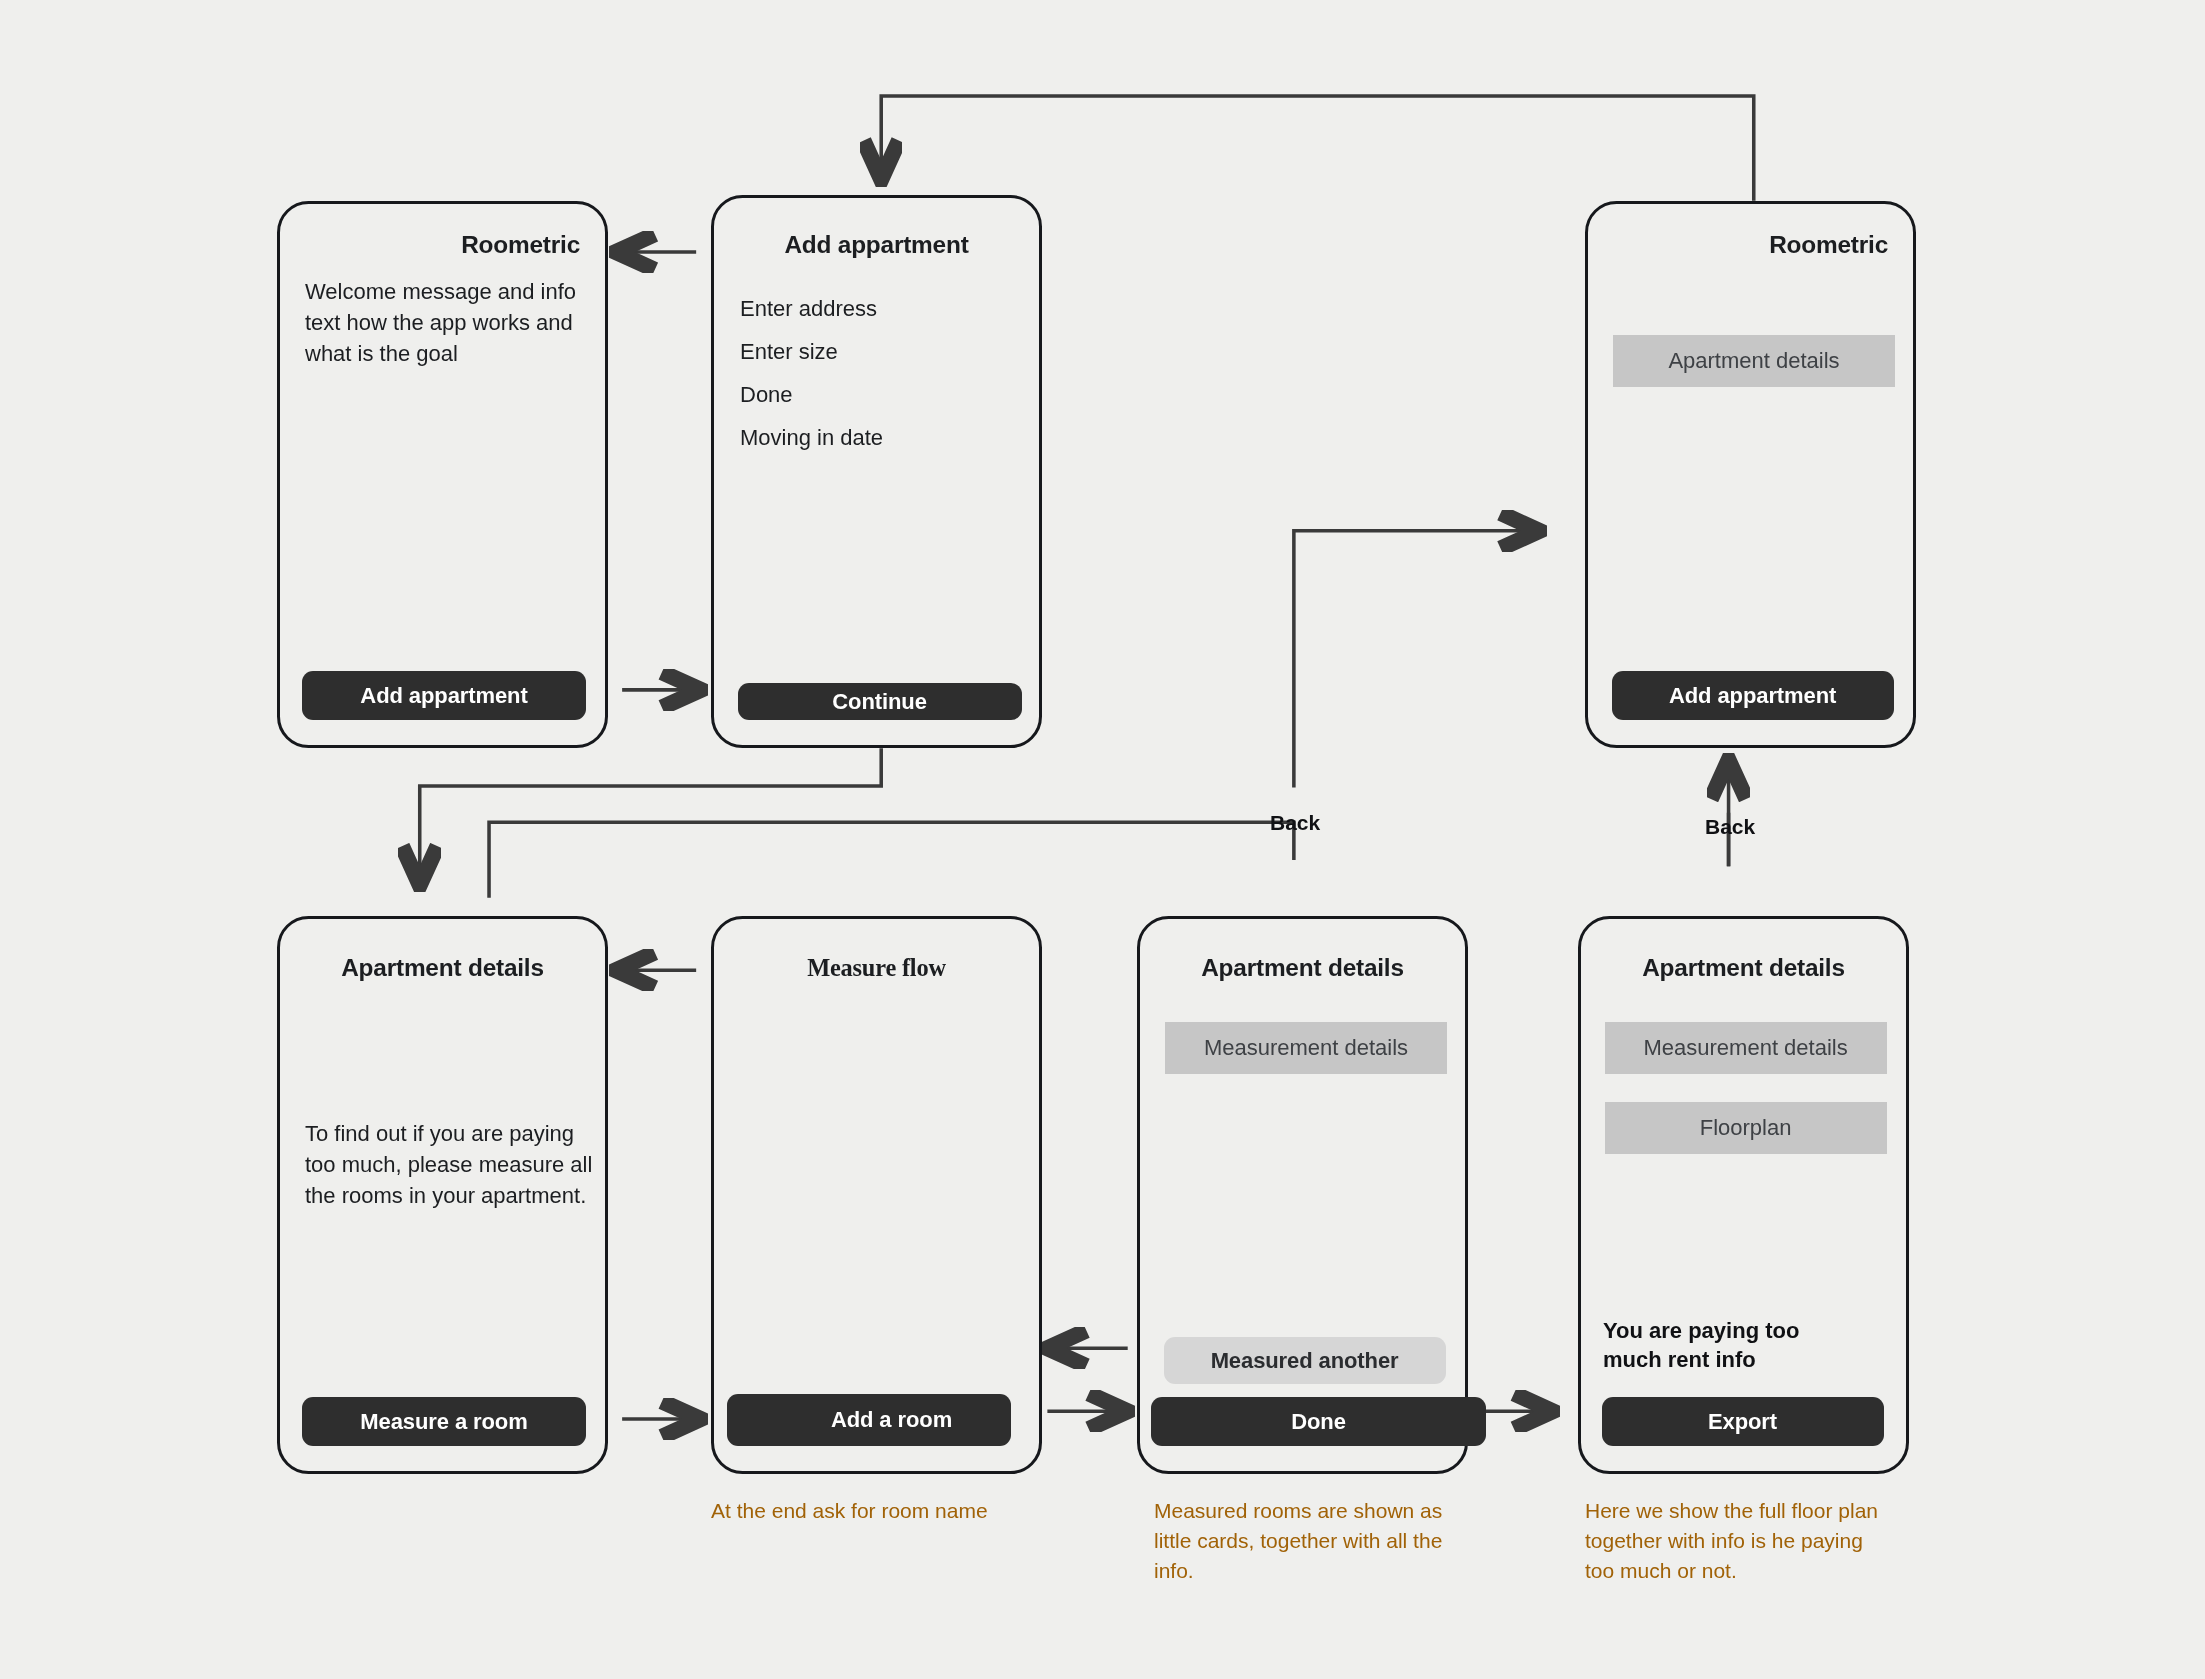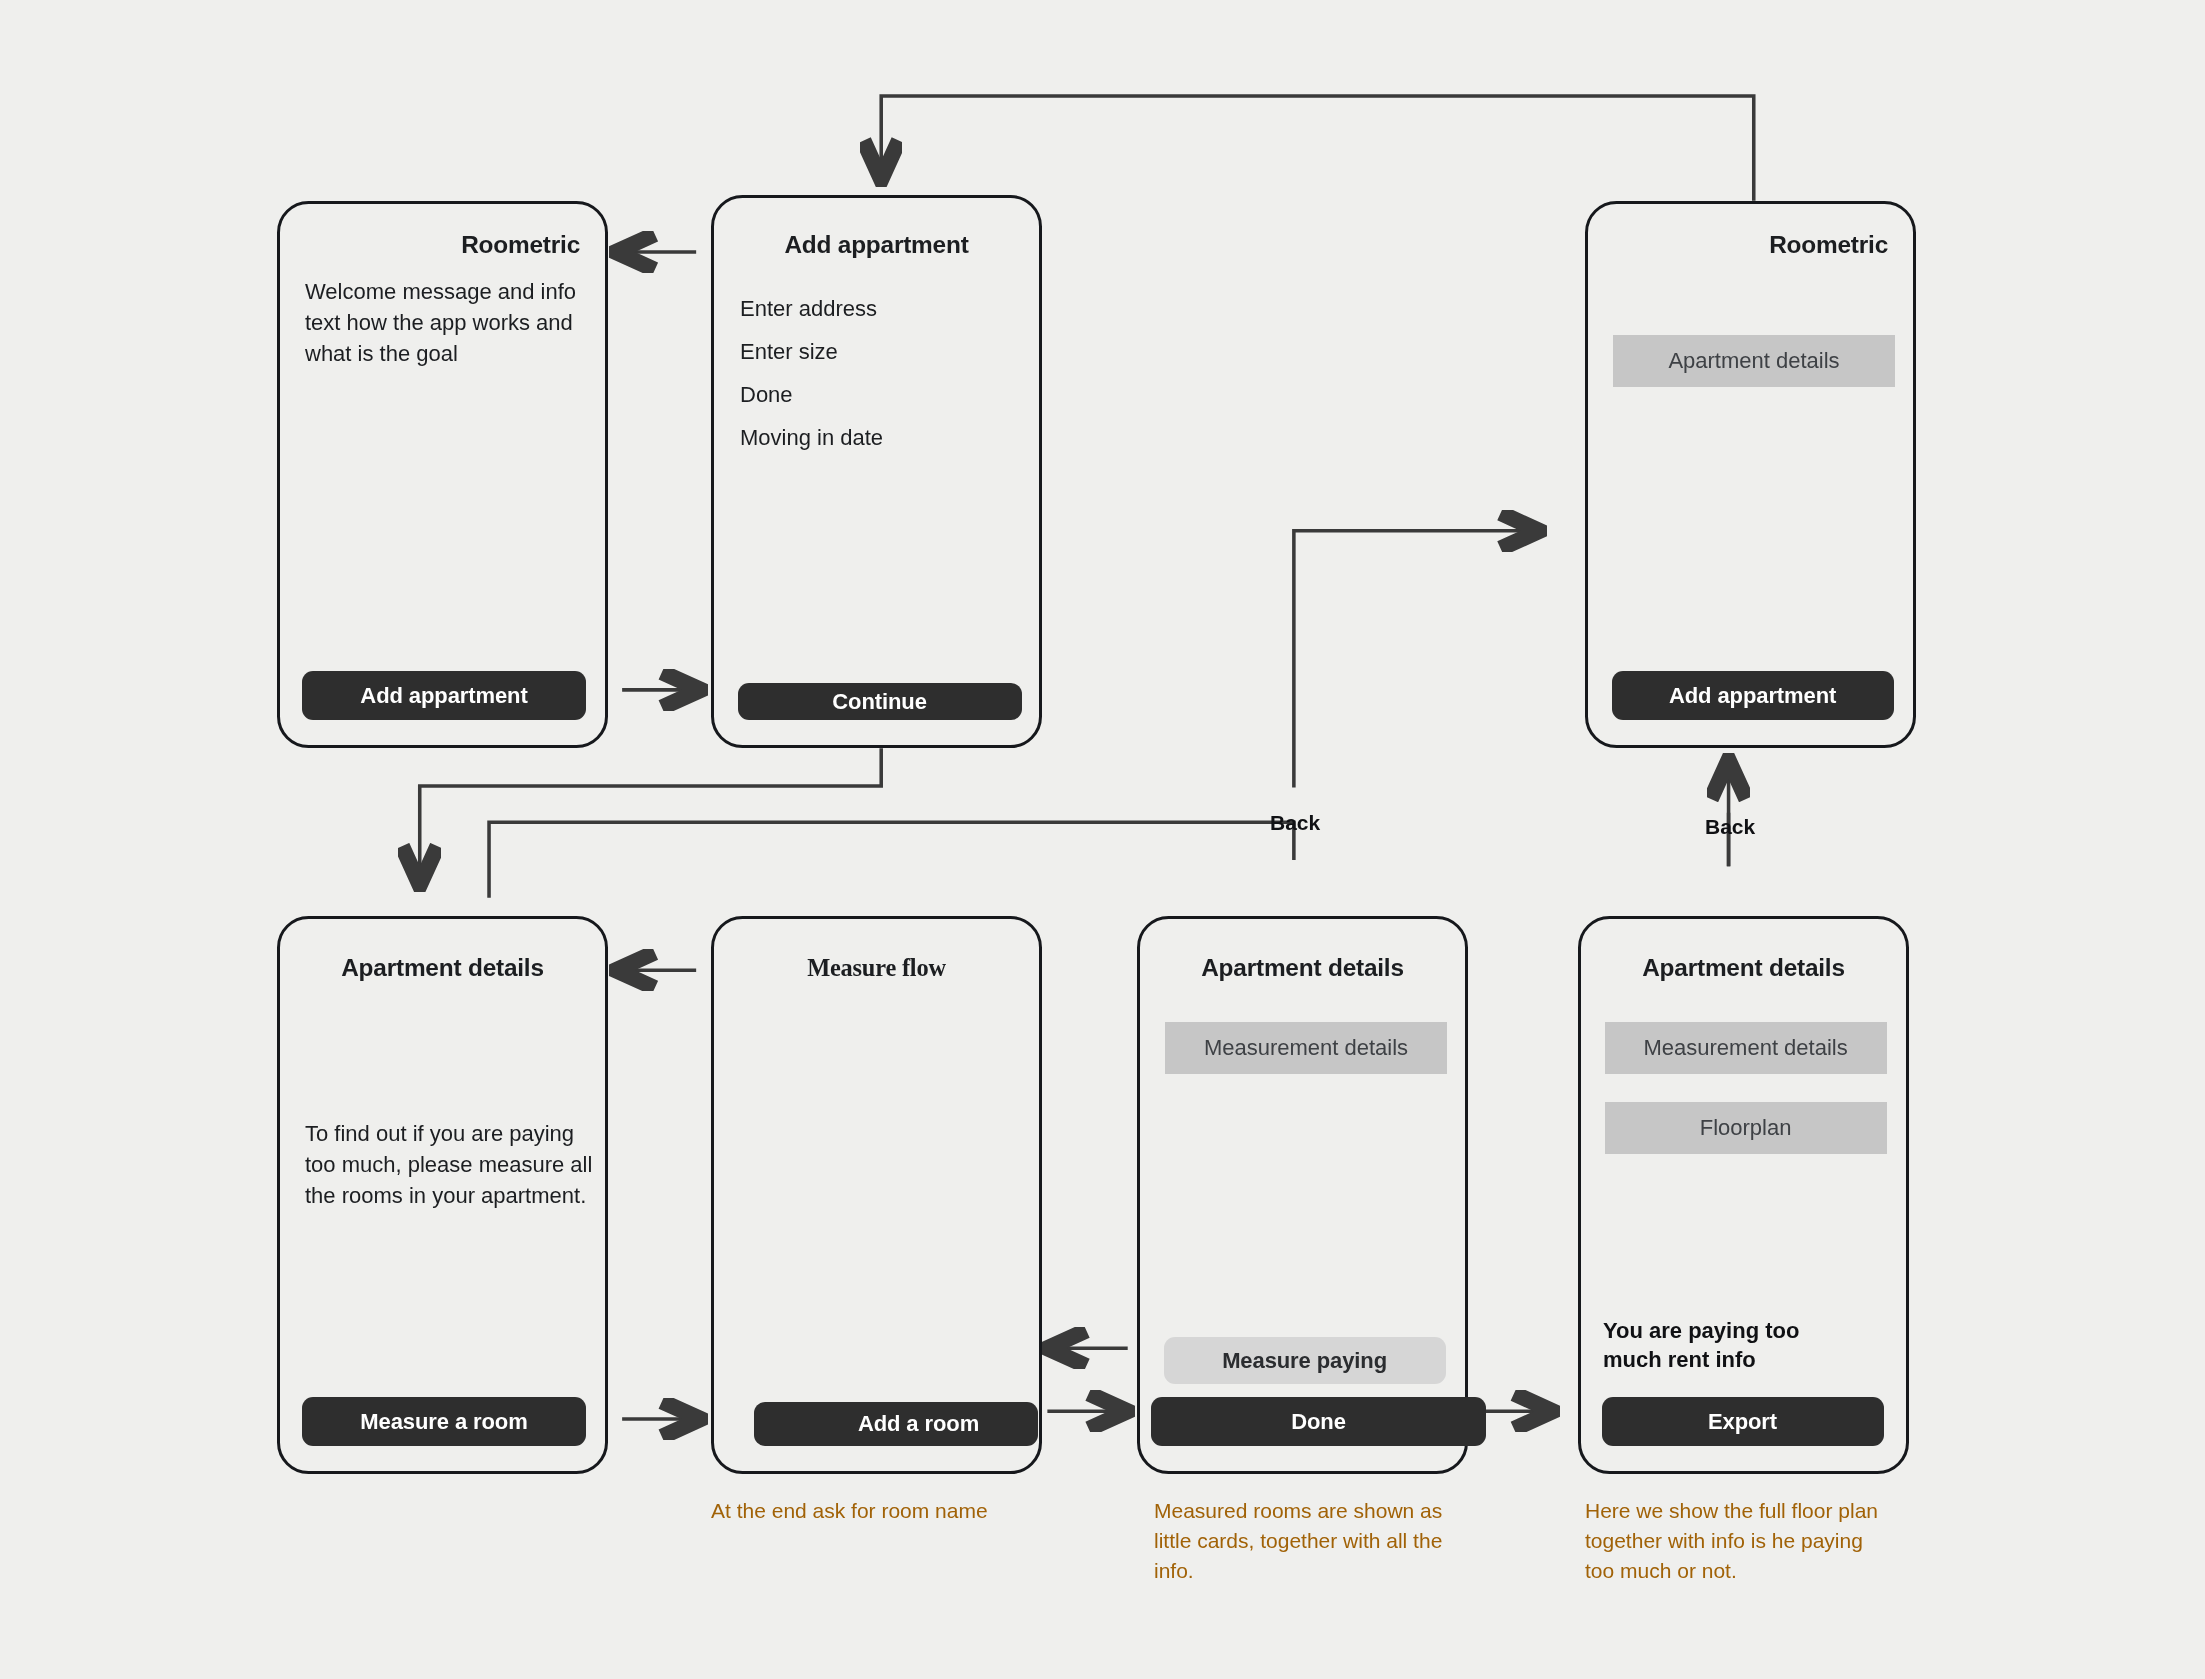--- a/index.html
+++ b/index.html
@@ -165,28 +165,28 @@
   </div>
 
   <div class="card" style="left:277px; top:916px; width:331px; height:558px;">
     <div class="card-title" style="top:35px;">Apartment details</div>
     <div class="body-text" style="left:25px; top:199px; width:290px;">To find out if you are paying too much, please measure all the rooms in your apartment.</div>
     <div class="btn primary" style="left:22px; bottom:25px; width:284px; height:49px;">Measure a room</div>
   </div>
 
   <div class="card" style="left:711px; top:916px; width:331px; height:558px;">
     <div class="card-title" style="top:35px;font-family:Liberation Serif, serif;">Measure flow</div>
-    <div class="btn primary" style="left:40px; bottom:25px; width:284px; height:44px;padding-left:45px;">Add a room</div>
+    <div class="btn primary" style="left:13px; bottom:25px; width:284px; height:52px;padding-left:45px;">Add a room</div>
   </div>
   <div class="caption" style="left:711px; top:1496px; width:331px;">At the end ask for room name</div>
 
   <div class="card" style="left:1137px; top:916px; width:331px; height:558px;">
     <div class="card-title" style="top:35px;">Apartment details</div>
     <div class="placeholder-block" style="left:25px; top:103px; width:282px; height:52px;">Measurement details</div>
-    <div class="btn secondary" style="left:23.6px; bottom:87px; width:282px; height:47px;">Measure paying</div>
+    <div class="btn secondary" style="left:23.6px; bottom:87px; width:282px; height:47px;">Measured another</div>
     <div class="btn primary" style="left:11px; bottom:25px; width:335px; height:49px;">Done</div>
   </div>
   <div class="caption" style="left:1154px; top:1496px; width:299px;">Measured rooms are shown as little cards, together with all the info.</div>
 
   <div class="card" style="left:1578px; top:916px; width:331px; height:558px;">
     <div class="card-title" style="top:35px;">Apartment details</div>
     <div class="placeholder-block" style="left:23.6px; top:103px; width:282px; height:52px;">Measurement details</div>
     <div class="placeholder-block" style="left:23.6px; top:183px; width:282px; height:52px;">Floorplan</div>
     <div class="strong-note" style="left:22px; bottom:96px; width:260px;">You are paying too much rent info</div>
     <div class="btn primary" style="left:20.5px; bottom:25px; width:282px; height:49px;">Export</div>

